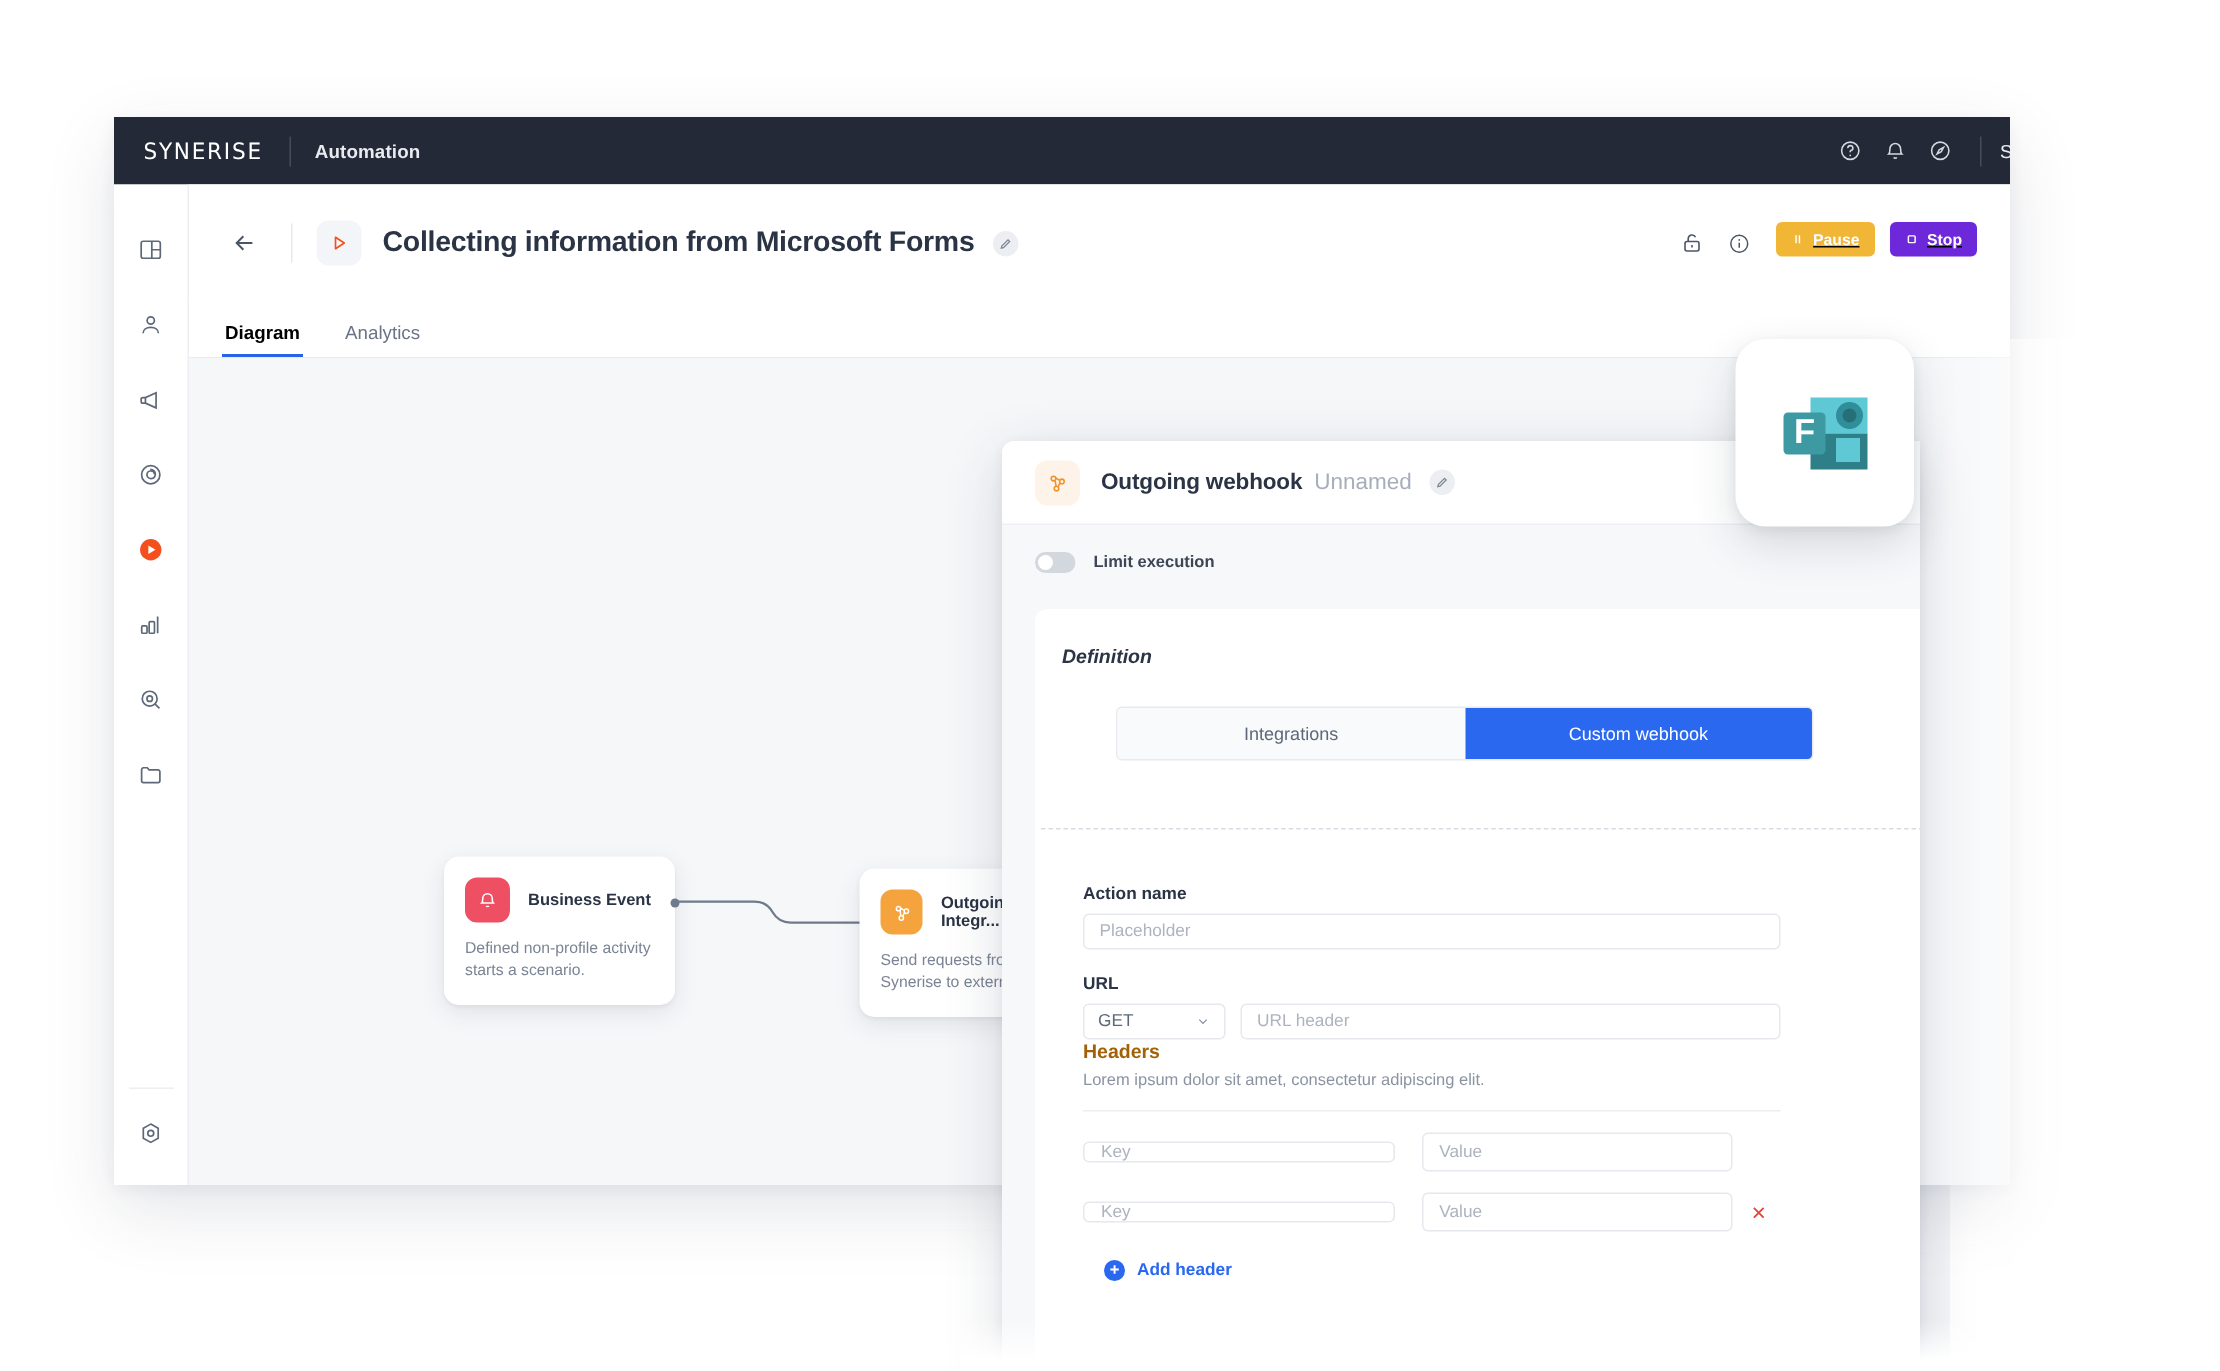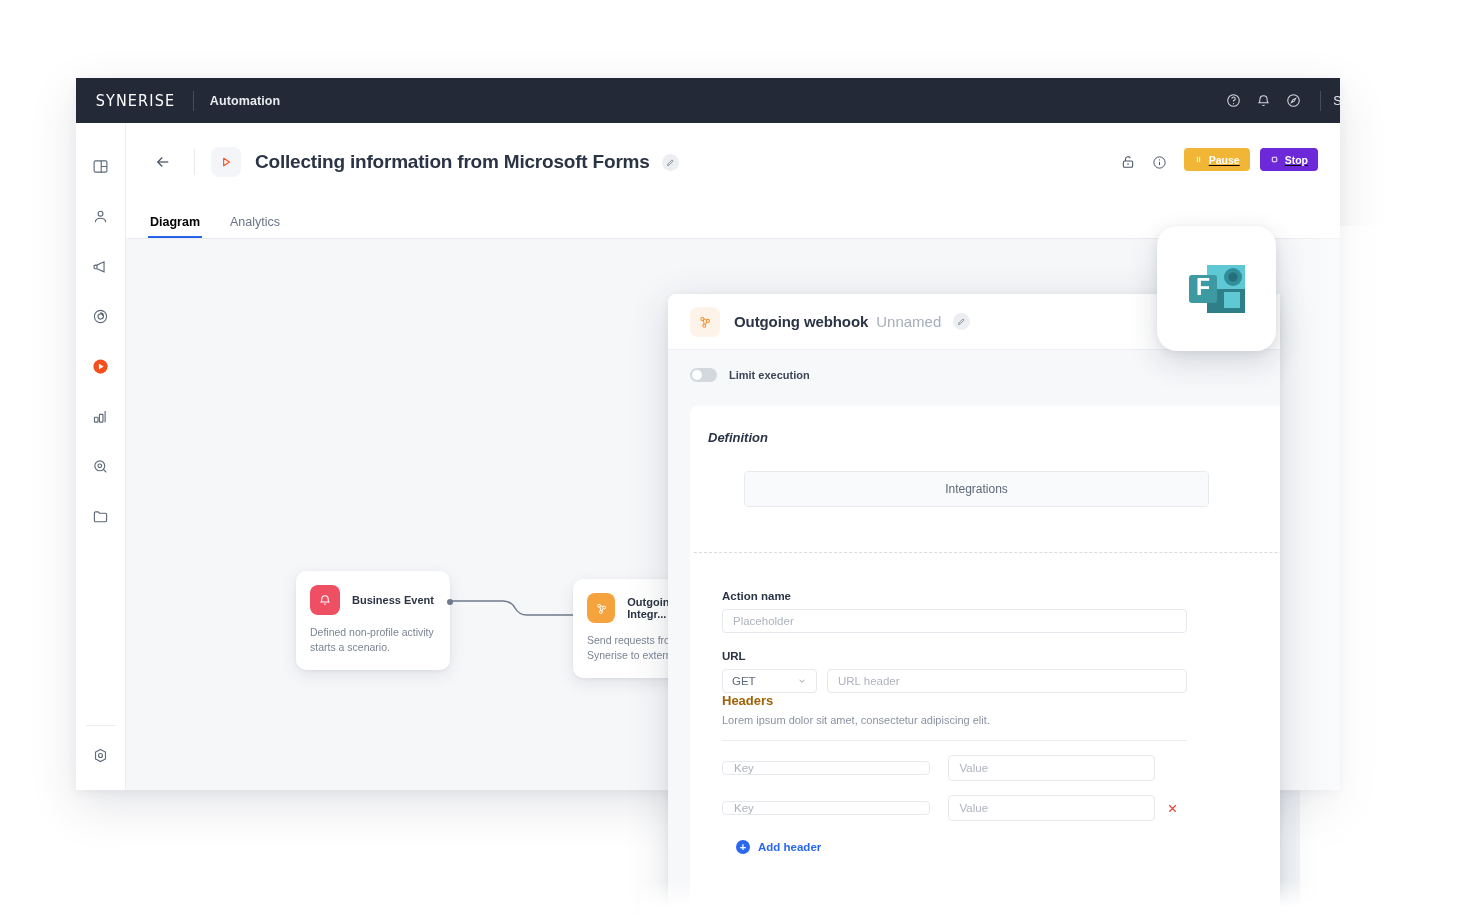--- a/index.html
+++ b/index.html
@@ -450,20 +450,21 @@
     <div class="limit-row">
       <div class="toggle"></div>
       <div class="limit-label">Limit execution</div>
     </div>
 
     <div class="panel-card">
       <div class="def-title">Definition</div>
 
       <div class="seg">
         <div class="seg-item">Integrations</div>
+        <div class="seg-item active">Custom webhook</div>
       </div>
     </div>
 
     <div class="dashed"></div>
 
     <div class="form">
 
       <div class="f-label">Action name</div>
       <div class="f-input">
         <span>Placeholder</span>

